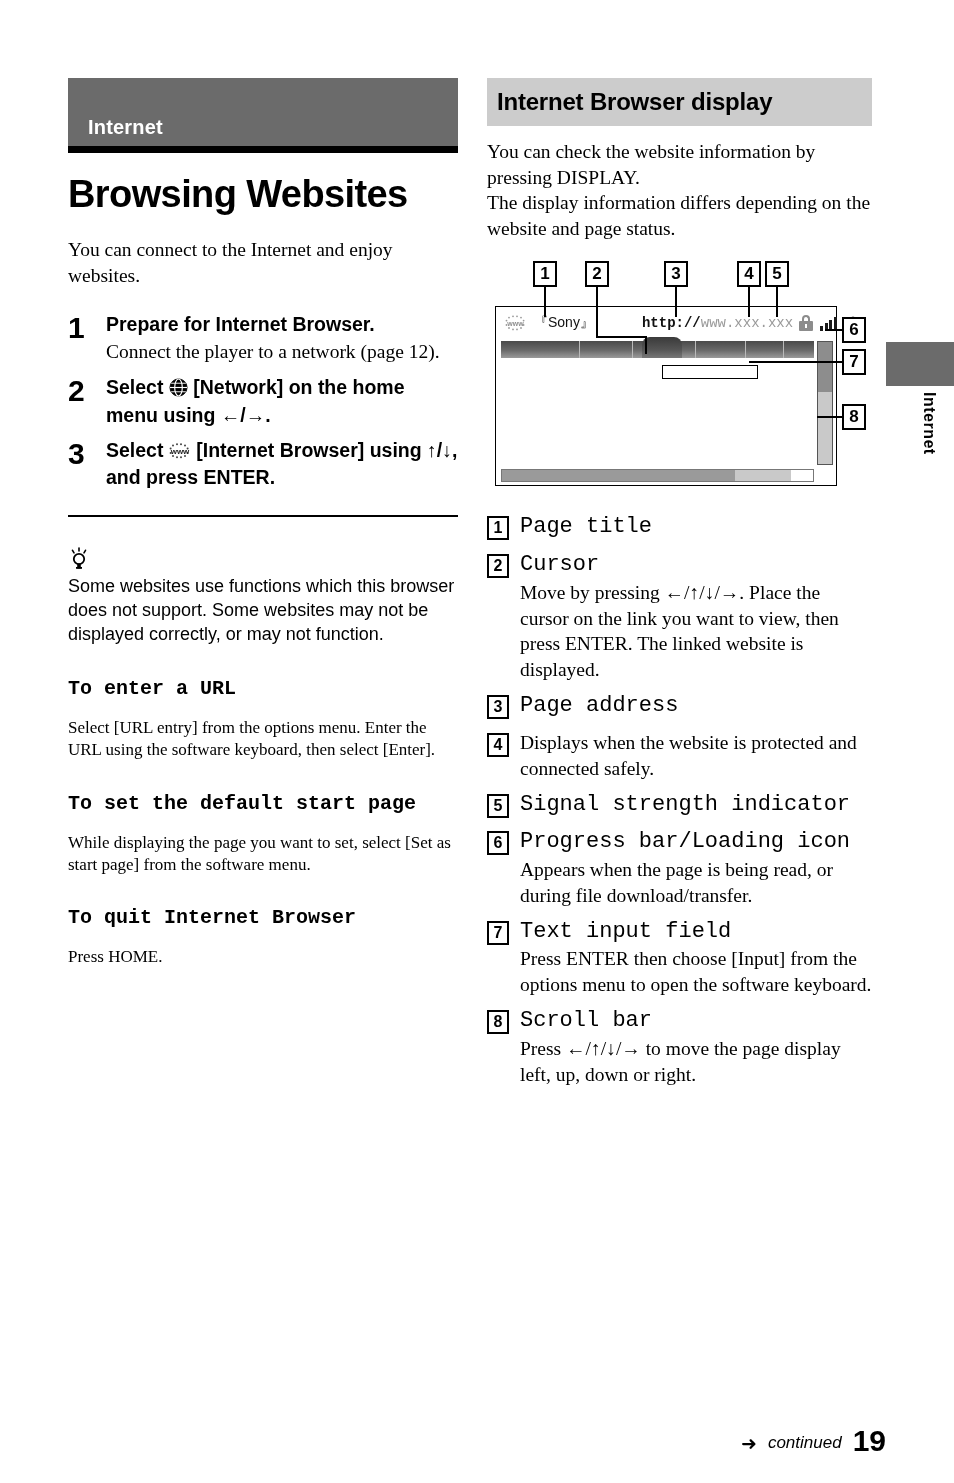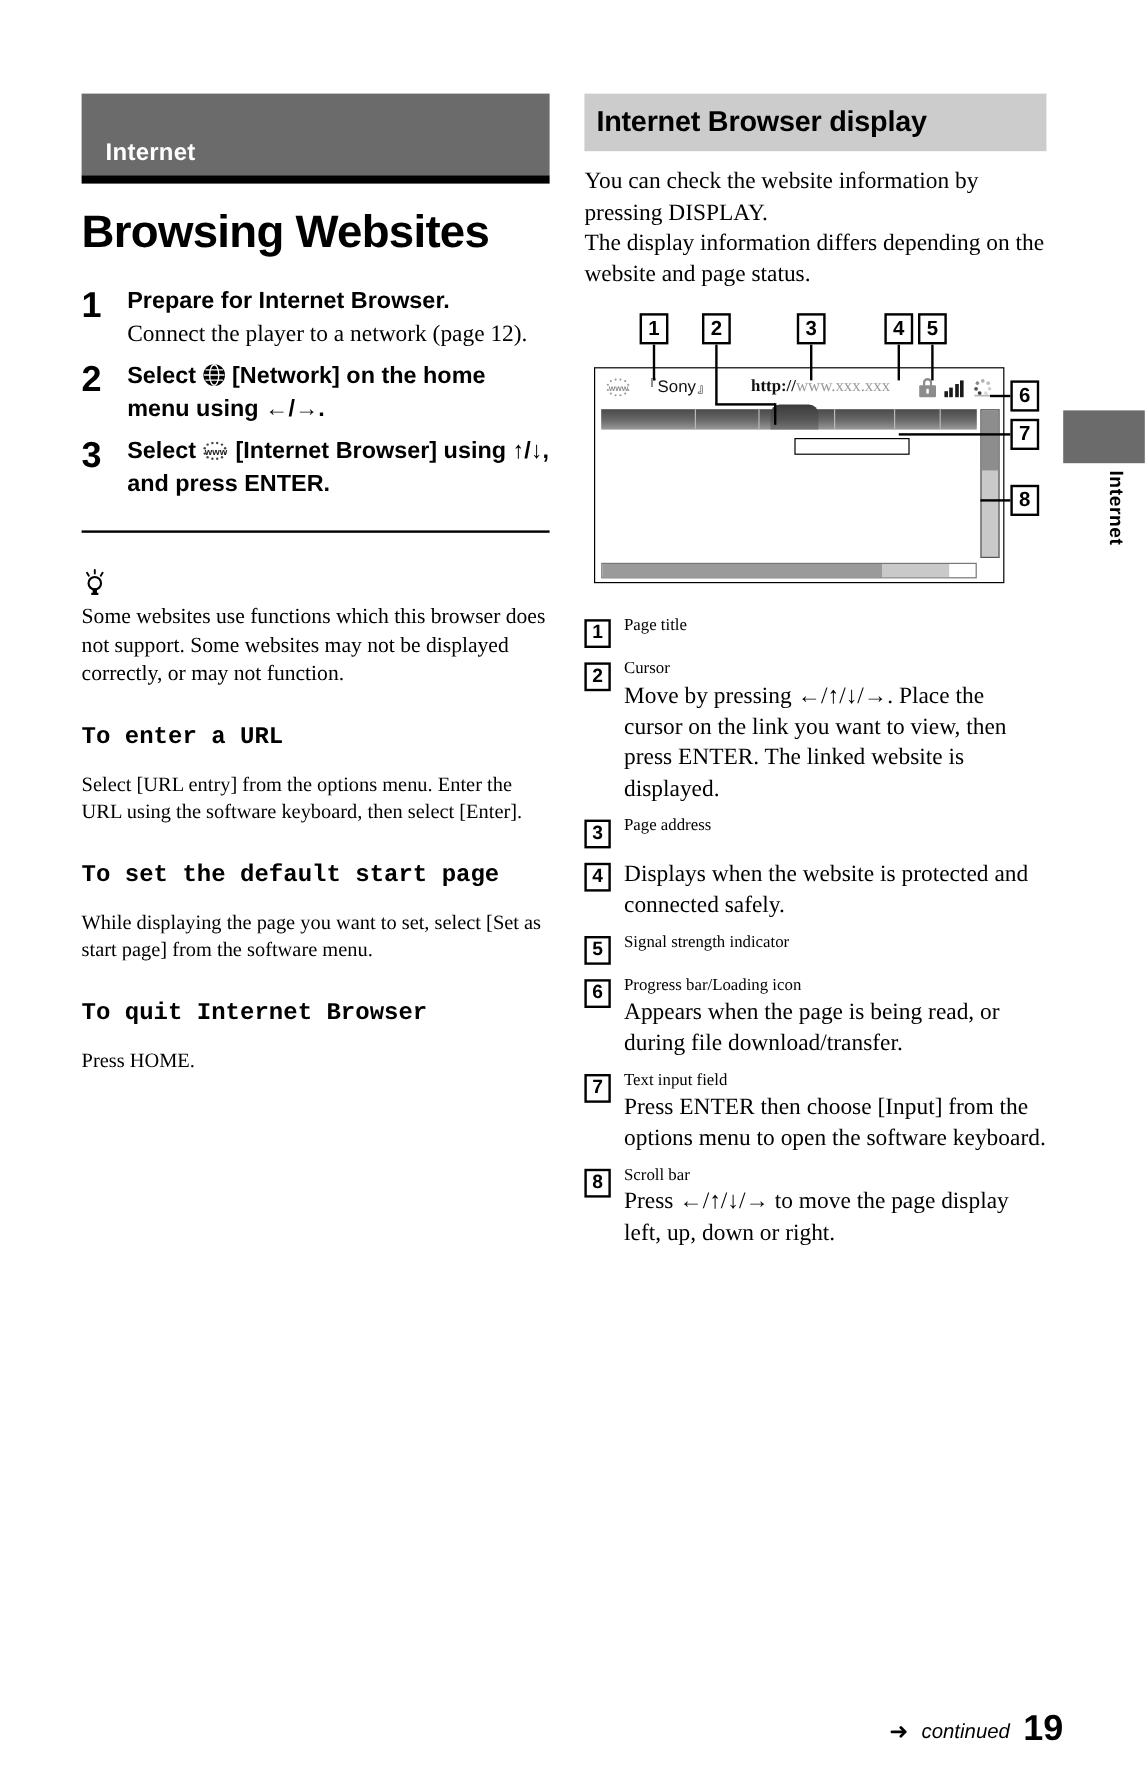--- a/index.html
+++ b/index.html
@@ -79,21 +79,21 @@
     line-height: 1.3;
     margin-top: 2px;
   }
 
   .hr-thin { border: 0; border-top: 2px solid #000; margin: 26px 0 0 0; }
 
   
   .tip { margin-top: 30px; }
   .tip-icon { display: block; height: 26px; }
   .tip-text {
-    font-family: Liberation Serif, serif;
+    font-family: Liberation Sans, sans-serif;
     font-size: 18px;
     line-height: 1.32;
     margin-top: 2px;
   }
 
   
   .sub-head {
     font-family: Liberation Mono, monospace;
     font-weight: bold;
     font-size: 20px;
@@ -154,23 +154,23 @@
     gap: 6px;
   }
   .www-icon { width: 24px; height: 16px; position: relative; flex: 0 0 auto; }
   .page-title-txt {
     font-family: "Liberation Sans", sans-serif;
     font-size: 14px;
     color: #111;
     white-space: nowrap;
   }
   .page-addr {
-    font-family: Liberation Serif, serif;
+    font-family: Liberation Mono, monospace;
     font-size: 14px;
-    margin-left: 26px;
+    margin-left: 42px;
     white-space: nowrap;
   }
   .page-addr .proto { color: #111; font-weight: bold; }
   .page-addr .host { color: #9a9a9a; }
   .bar-icons { margin-left: auto; display: flex; align-items: center; gap: 7px; }
 
   .lock { width: 14px; height: 16px; position: relative; }
   .lock .shackle {
     position: absolute; left: 3px; top: 0; width: 8px; height: 7px;
     border: 2px solid #8c8c8c; border-bottom: none;
@@ -223,21 +223,21 @@
   .legend-item { display: flex; margin-bottom: 9px; }
   .legend-num {
     width: 22px; height: 24px; flex: 0 0 22px;
     border: 2px solid #000; background: #fff;
     font-family: "Liberation Sans", sans-serif;
     font-weight: bold; font-size: 16px;
     display: flex; align-items: center; justify-content: center;
     margin-right: 11px; margin-top: 3px;
   }
   .legend-body { flex: 1 1 auto; }
-  .legend-title { font-family: Liberation Serif, serif; font-size: 14px; line-height: 1.3; }
+  .legend-title { font-family: Liberation Mono, monospace; font-size: 22px; line-height: 1.3; }
   .legend-desc { font-family: "Liberation Serif", serif; font-size: 19.5px; line-height: 1.33; }
 
   
   .side-tab {
     position: absolute; right: 0; top: 342px; width: 68px; height: 44px; background: #6b6b6b;
   }
   .side-tab-label {
     position: absolute; right: 16px; top: 392px;
     font-family: "Liberation Sans", sans-serif;
     font-weight: bold; font-size: 16px;
@@ -261,20 +261,21 @@
 
   <div class="col-left">
 
     <div class="section-banner">
       <span class="section-banner-label">Internet</span>
     </div>
     <div class="banner-rule"></div>
 
     <h1 class="chapter-title">Browsing Websites</h1>
 
+    <p class="body-text">You can connect to the Internet and enjoy websites.</p>
 
     <div class="steps">
 
       <div class="step">
         <div class="step-num">1</div>
         <div class="step-body">
           <div class="step-head">Prepare for Internet Browser.</div>
           <div class="step-sub">Connect the player to a network (page 12).</div>
         </div>
       </div>

